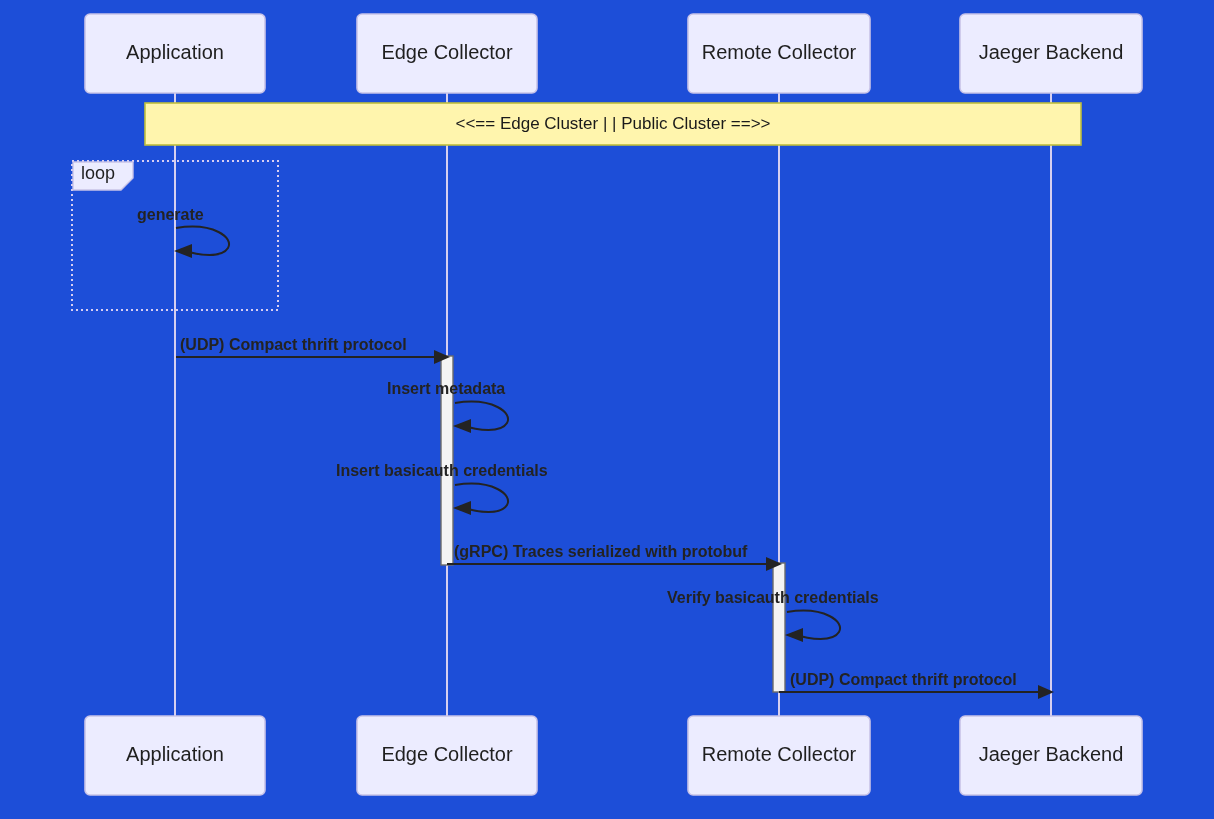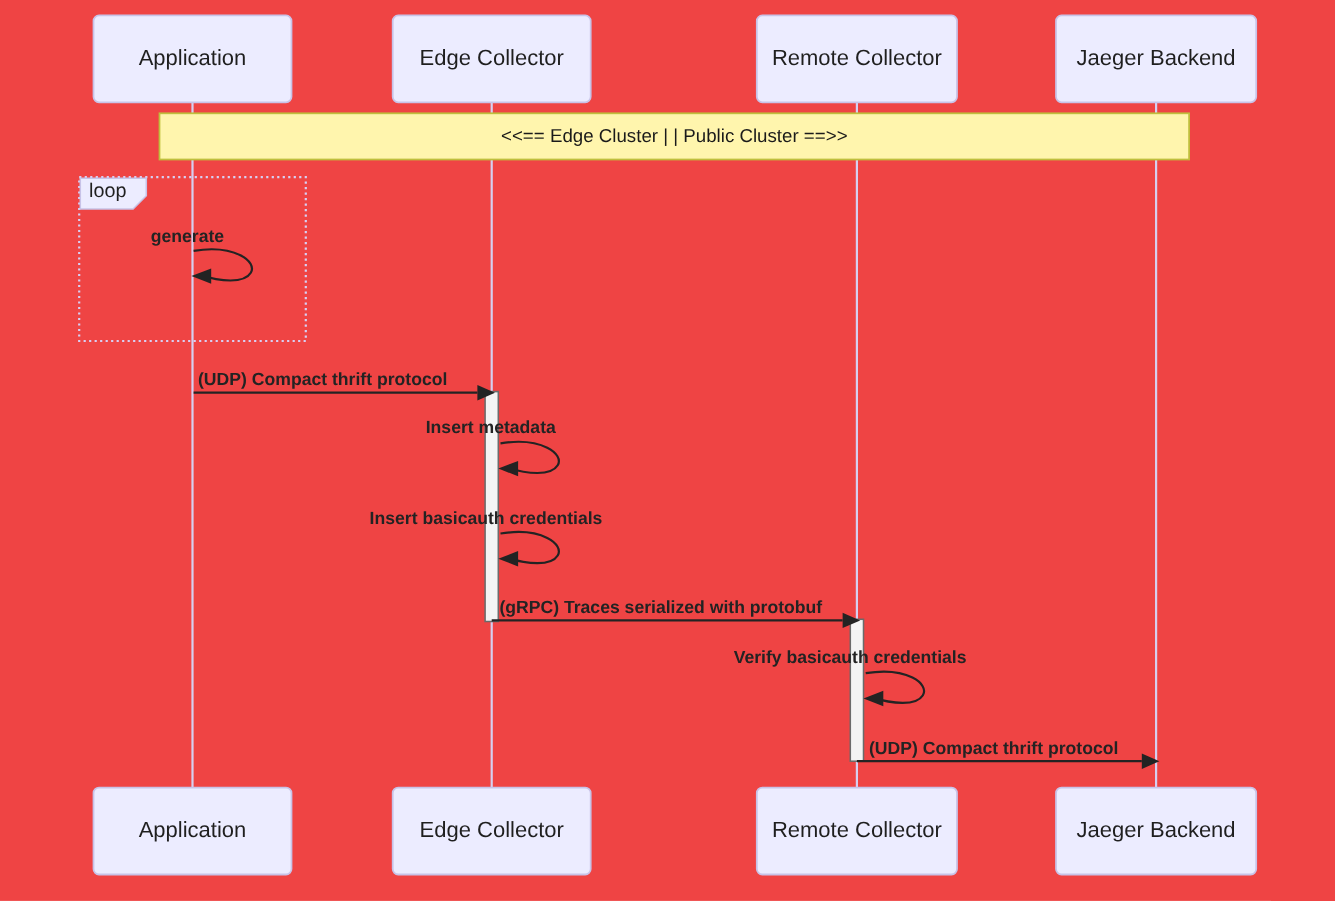--- a/index.html
+++ b/index.html
@@ -7,21 +7,21 @@
     padding: 0;
     background: #ffffff;
   }
   body {
     font-family: "Liberation Sans", sans-serif;
   }
   #diagram-root {
     position: relative;
     width: 1214px;
     height: 819px;
-    background: #ef4444;
+    background: #1d4ed8;
     overflow: hidden;
   }
   svg.seq-svg {
     position: absolute;
     left: 0;
     top: 0;
     width: 1214px;
     height: 819px;
     display: block;
   }

